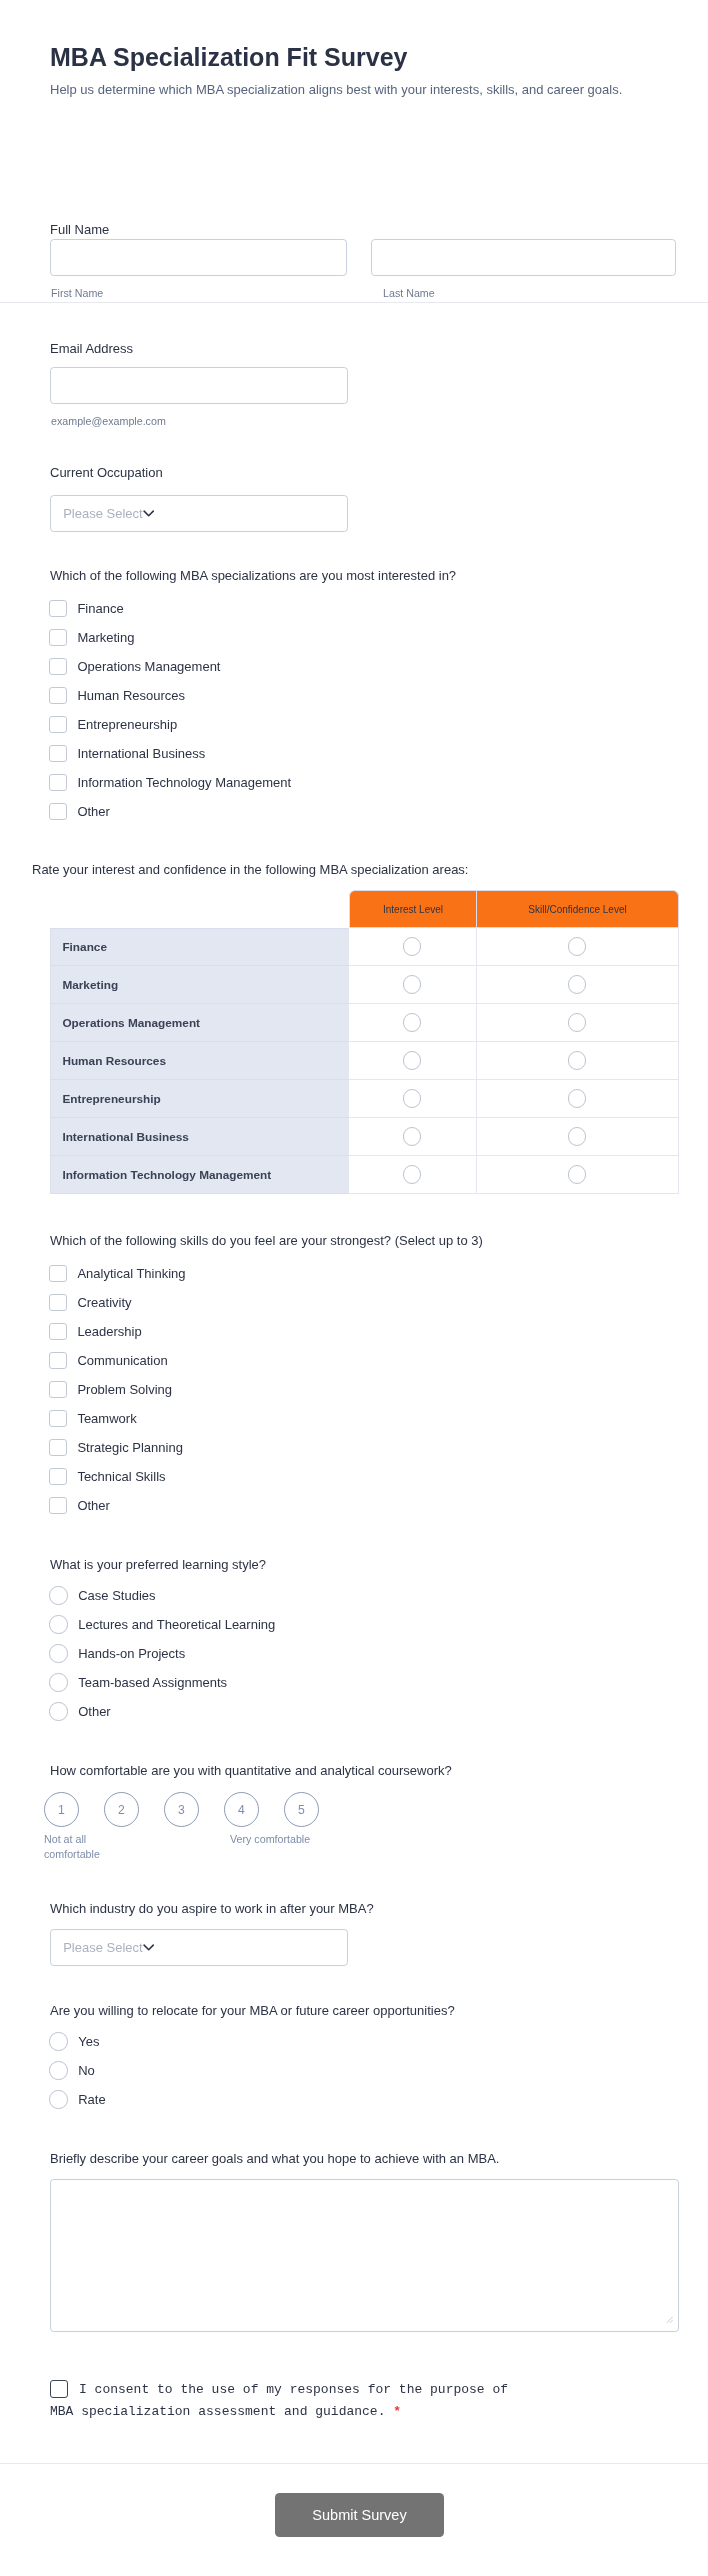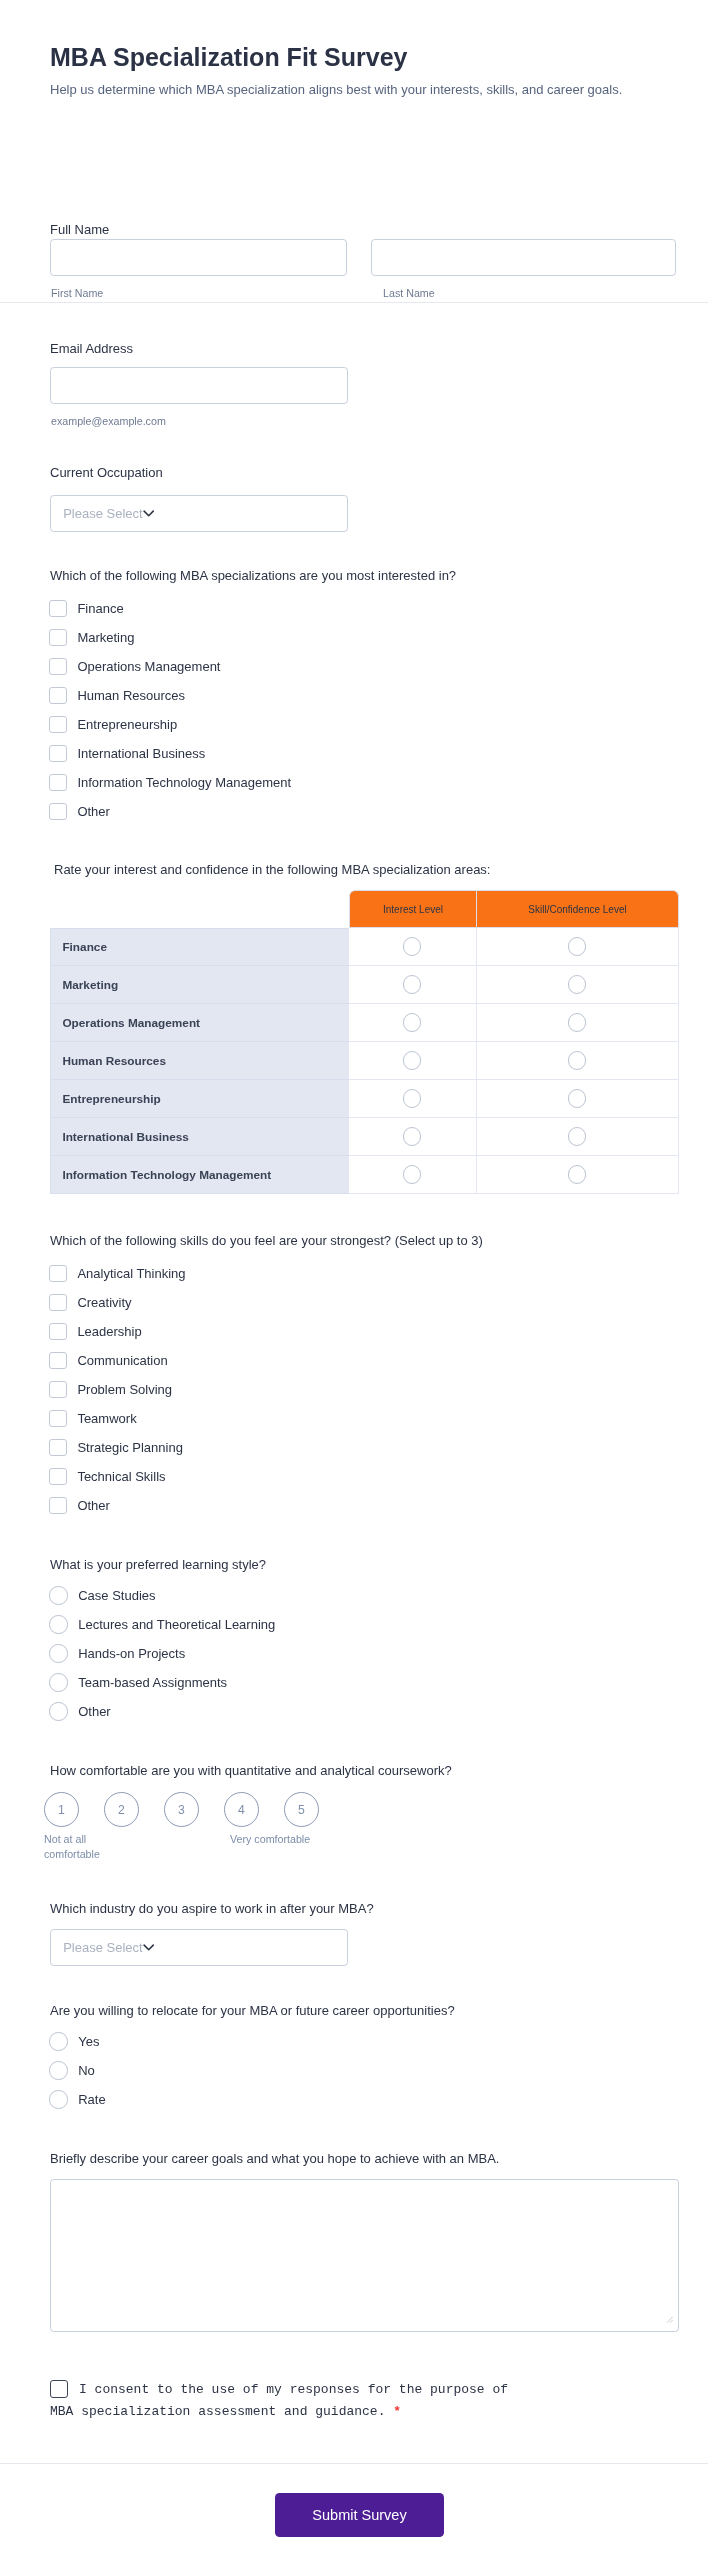--- a/index.html
+++ b/index.html
@@ -74,21 +74,21 @@
     position:absolute; left:50px; top:2380px; width:17.5px; height:17.5px; box-sizing:border-box;
     border:1.5px solid #3b4459; border-radius:3px; background:#fff; cursor:pointer;
   }
   .consent-text {
     position:absolute; left:50px; top:2379px; width:480px;
     font-size:13px; line-height:22px; color:#2c3345; text-indent:29px;font-family:Liberation Mono, monospace;
   }
   .req { color:#ee3535; font-weight:700; }
   .submit-btn {
     position:absolute; left:275px; top:2493px; width:169px; height:44px;
-    background:#4c1d95; border:none; border-radius:4.6px; color:#ffffff;
+    background:#737373; border:none; border-radius:4.6px; color:#ffffff;
     font-family:"Liberation Sans", sans-serif; font-size:14.5px; font-weight:500; cursor:pointer;
   }
   .chev { flex:0 0 auto; }
   .resize-grip { position:absolute; right:4.6px; bottom:4.6px; }
 </style>
 </head>
 <body>
 
 <div class="abs page-title" style="left:50px; top:44px;">MBA Specialization Fit Survey</div>
 <div class="abs page-desc" style="left:50px; top:77px;">Help us determine which MBA specialization aligns best with your interests, skills, and career goals.</div>
@@ -143,21 +143,21 @@
   <div class="opt-row">
       <span class="cb"></span>
       <span class="opt-label">Information Technology Management</span>
     </div>
   <div class="opt-row">
       <span class="cb"></span>
       <span class="opt-label">Other</span>
     </div>
 </div>
 
-<div class="abs q-label" style="left:54px; top:862px;text-align:center;">Rate your interest and confidence in the following MBA specialization areas:</div>
+<div class="abs q-label" style="left:32px; top:862px;text-align:center;">Rate your interest and confidence in the following MBA specialization areas:</div>
 <div class="matrix">
   <div class="m-corner"></div>
   <div class="m-head m-head-first">Interest Level</div>
   <div class="m-head m-head-last">Skill/Confidence Level</div>
 
   <div class="m-label">Finance</div>
   <div class="m-cell">
       <span class="radio m-radio"></span>
     </div>
   <div class="m-cell">

